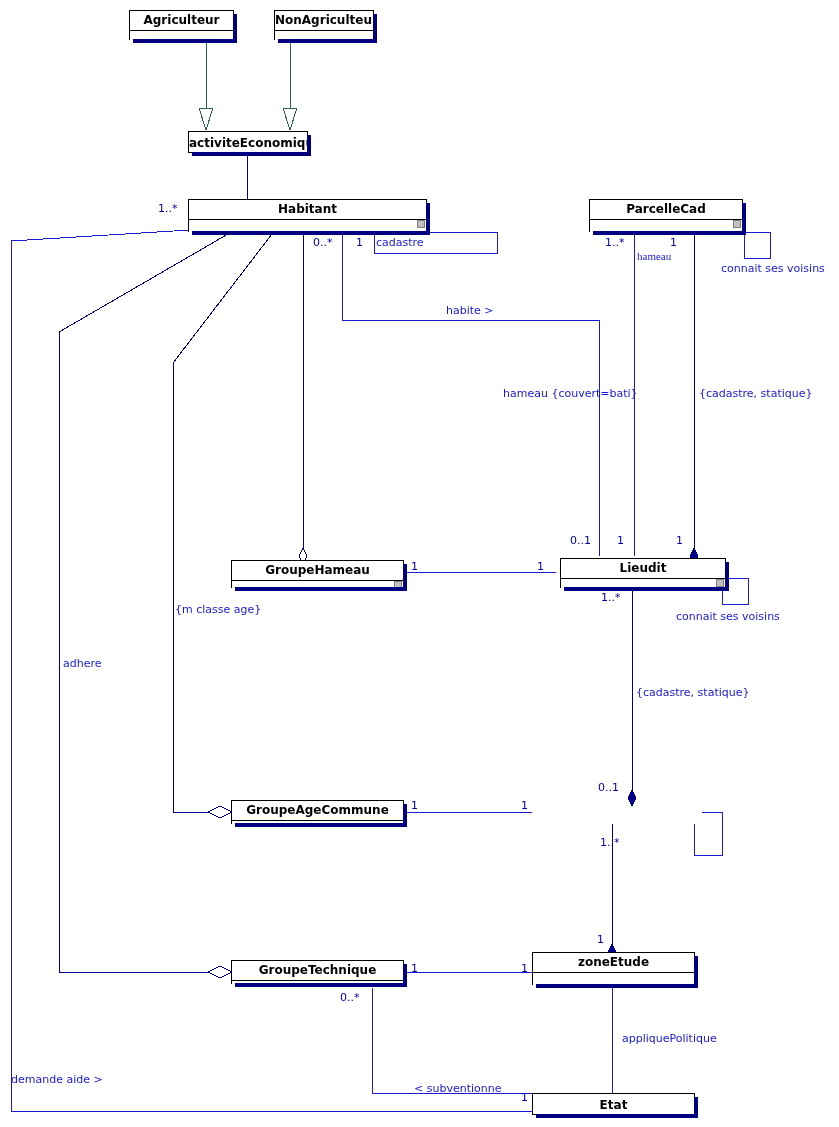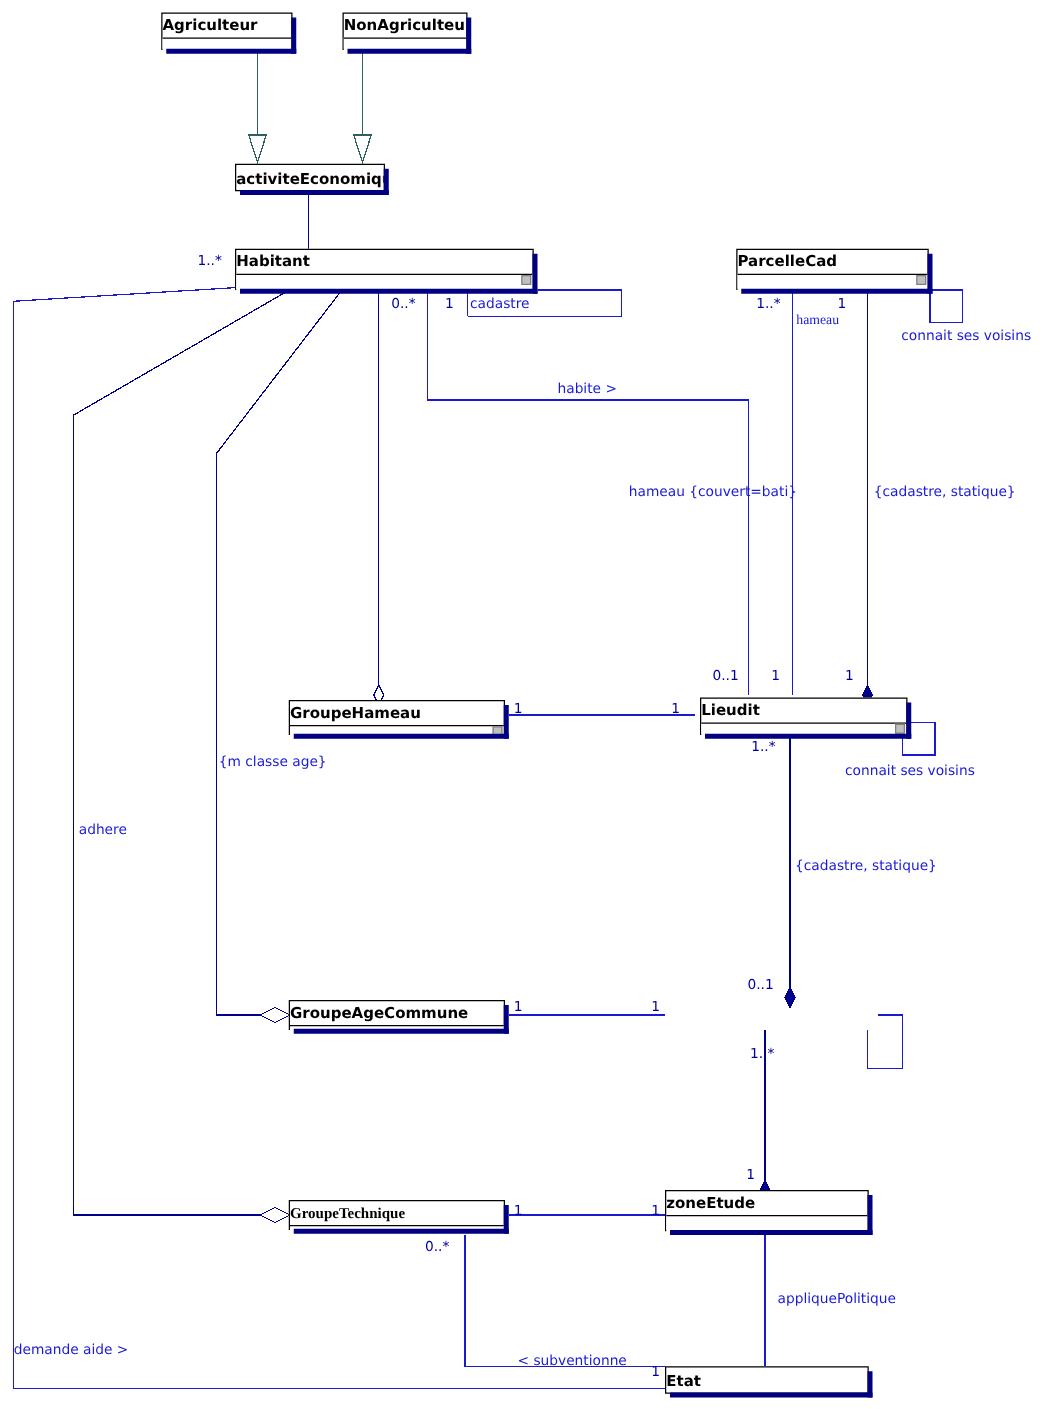--- a/index.html
+++ b/index.html
@@ -43,21 +43,21 @@
     left: 3px;
     right: -4px;
     bottom: -4px;
     height: 4px;
     background: #000080;
   }
   .uml-name {
     font-weight: bold;
     font-size: 12px;
     color: #000000;
-    text-align: left;
+    text-align: center;
     line-height: 19px;
     height: 19px;
     white-space: nowrap;
     overflow: hidden;
   }
   .uml-attrs {
     border-top: 1px solid #000000;
     height: 9px;
     position: relative;
     background: #ffffff;
@@ -211,21 +211,21 @@
   </div>
 
   <div class="uml-class" style="left:231px; top:800px; width:173px; height:24px;">
     <div class="uml-name">GroupeAgeCommune</div>
     <div class="uml-attrs" style="height:4px;"></div>
     <div class="shadow-r"></div>
     <div class="shadow-b"></div>
   </div>
 
 
-  <div class="uml-class" style="left:231px; top:960px; width:173px; height:24px;font-family:Liberation Serif, serif;">
+  <div class="uml-class" style="left:231px; top:960px; width:173px; height:24px;">
     <div class="uml-name">GroupeTechnique</div>
     <div class="uml-attrs" style="height:4px;"></div>
     <div class="shadow-r"></div>
     <div class="shadow-b"></div>
   </div>
 
   <div class="uml-class tall" style="left:532px; top:952px; width:163px; height:33px;">
     <div class="uml-name">zoneEtude</div>
     <div class="uml-attrs"></div>
     <div class="shadow-r"></div>

